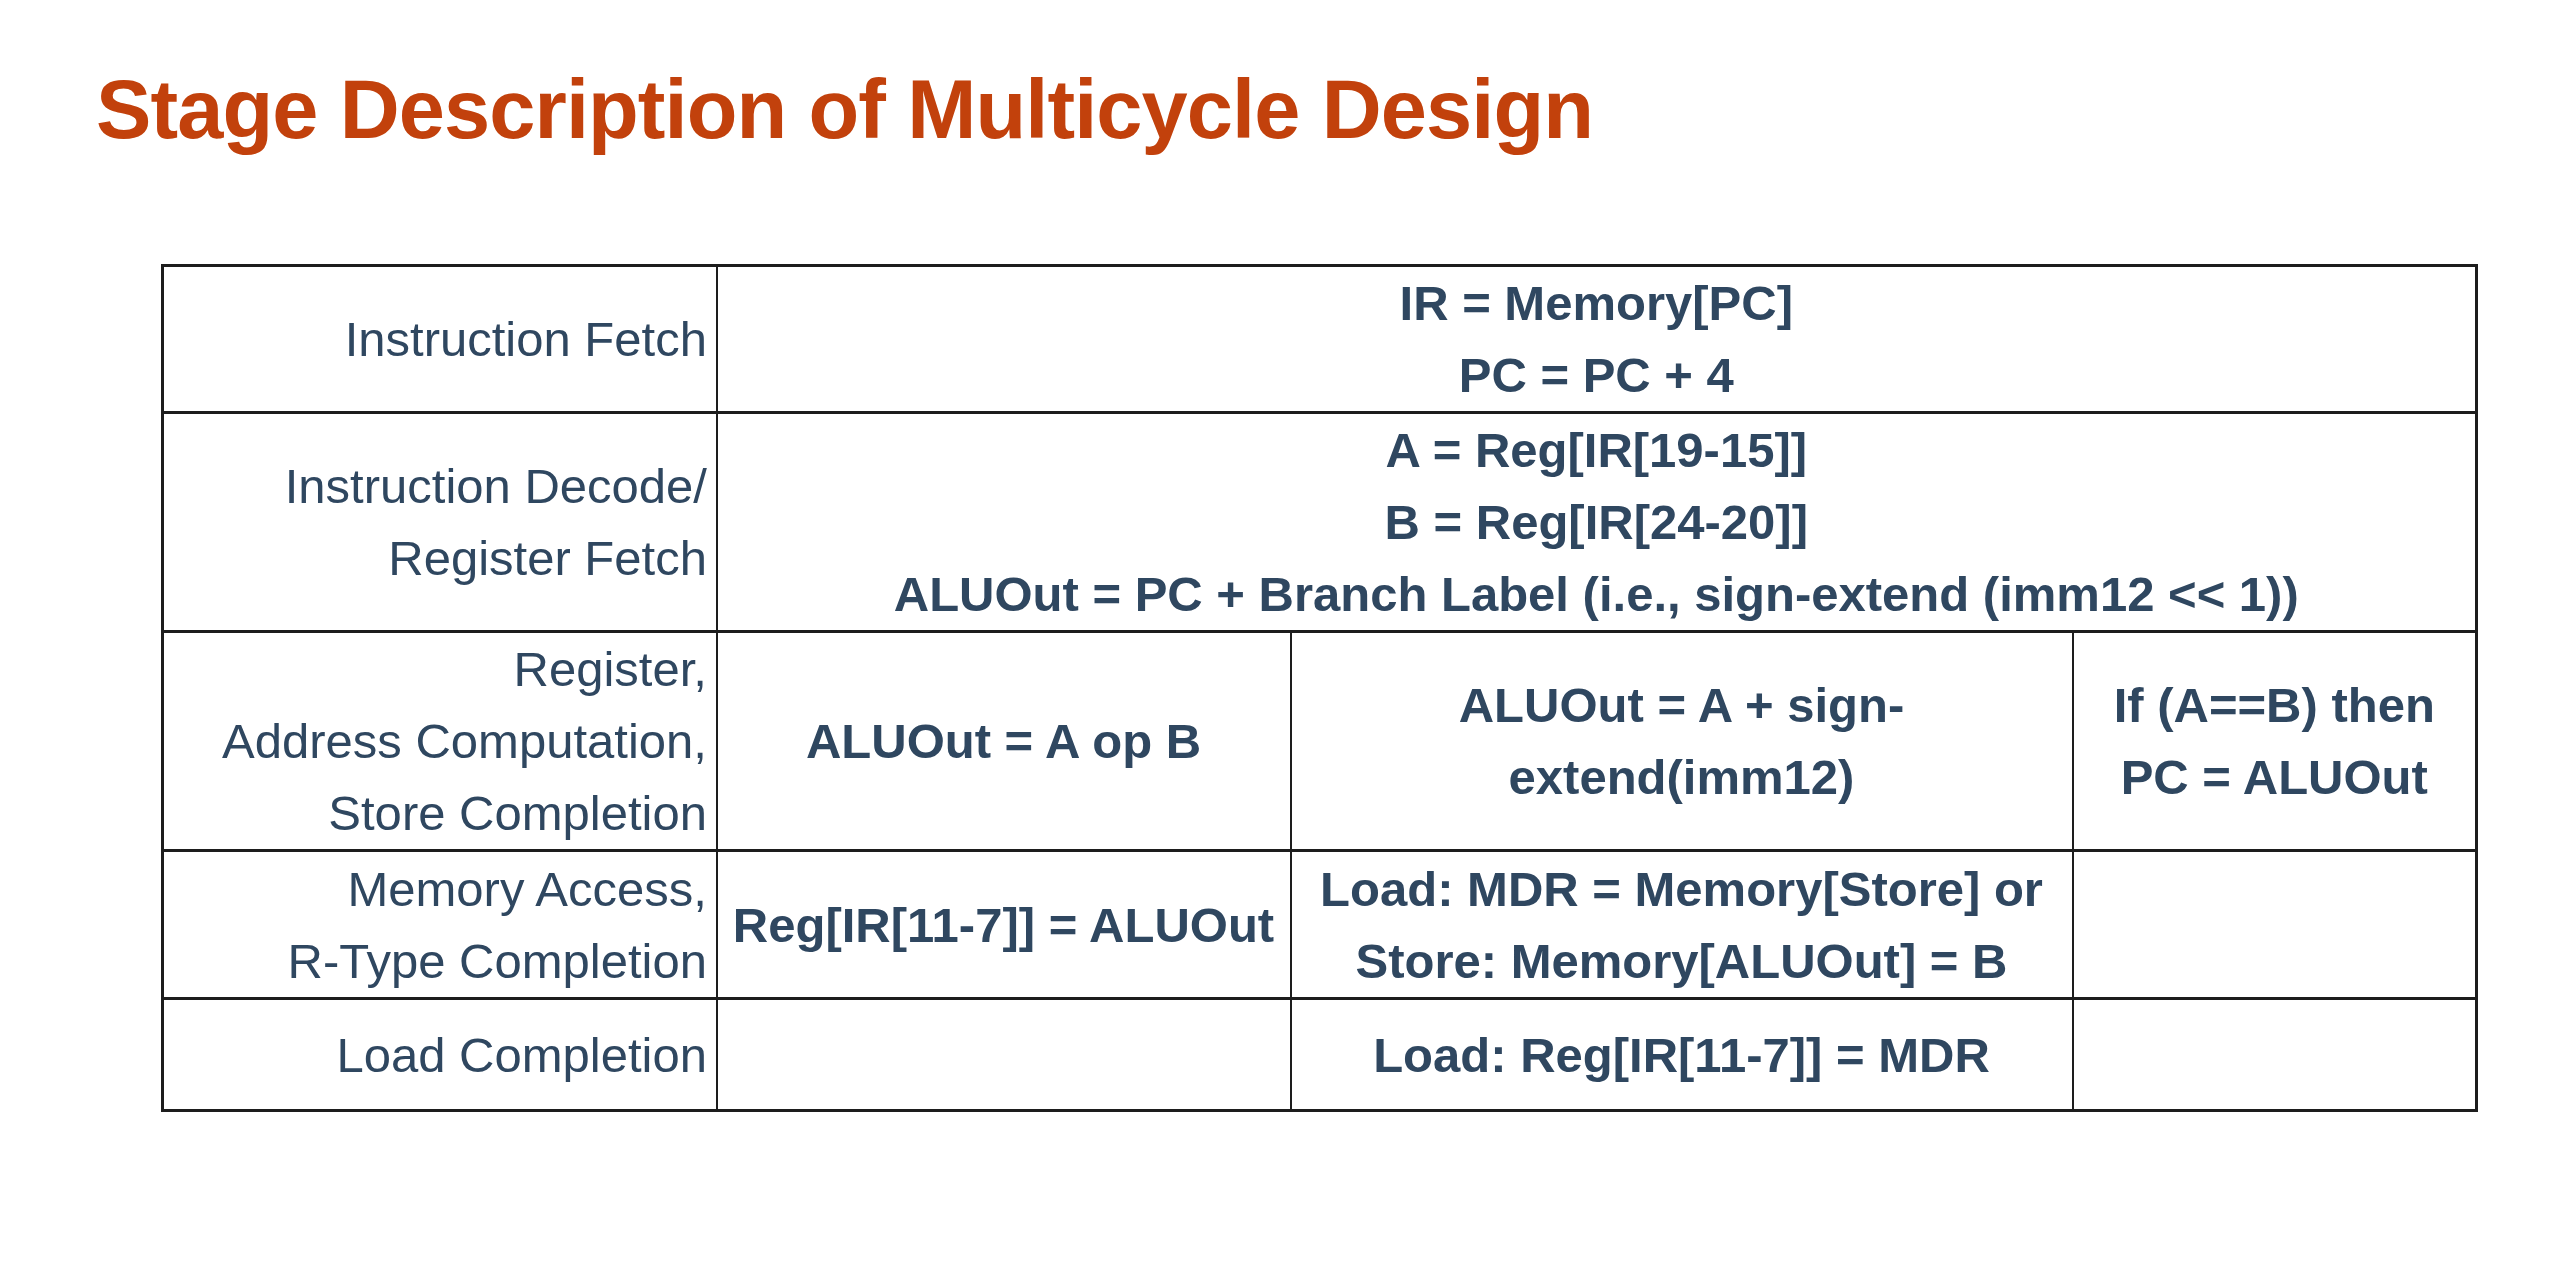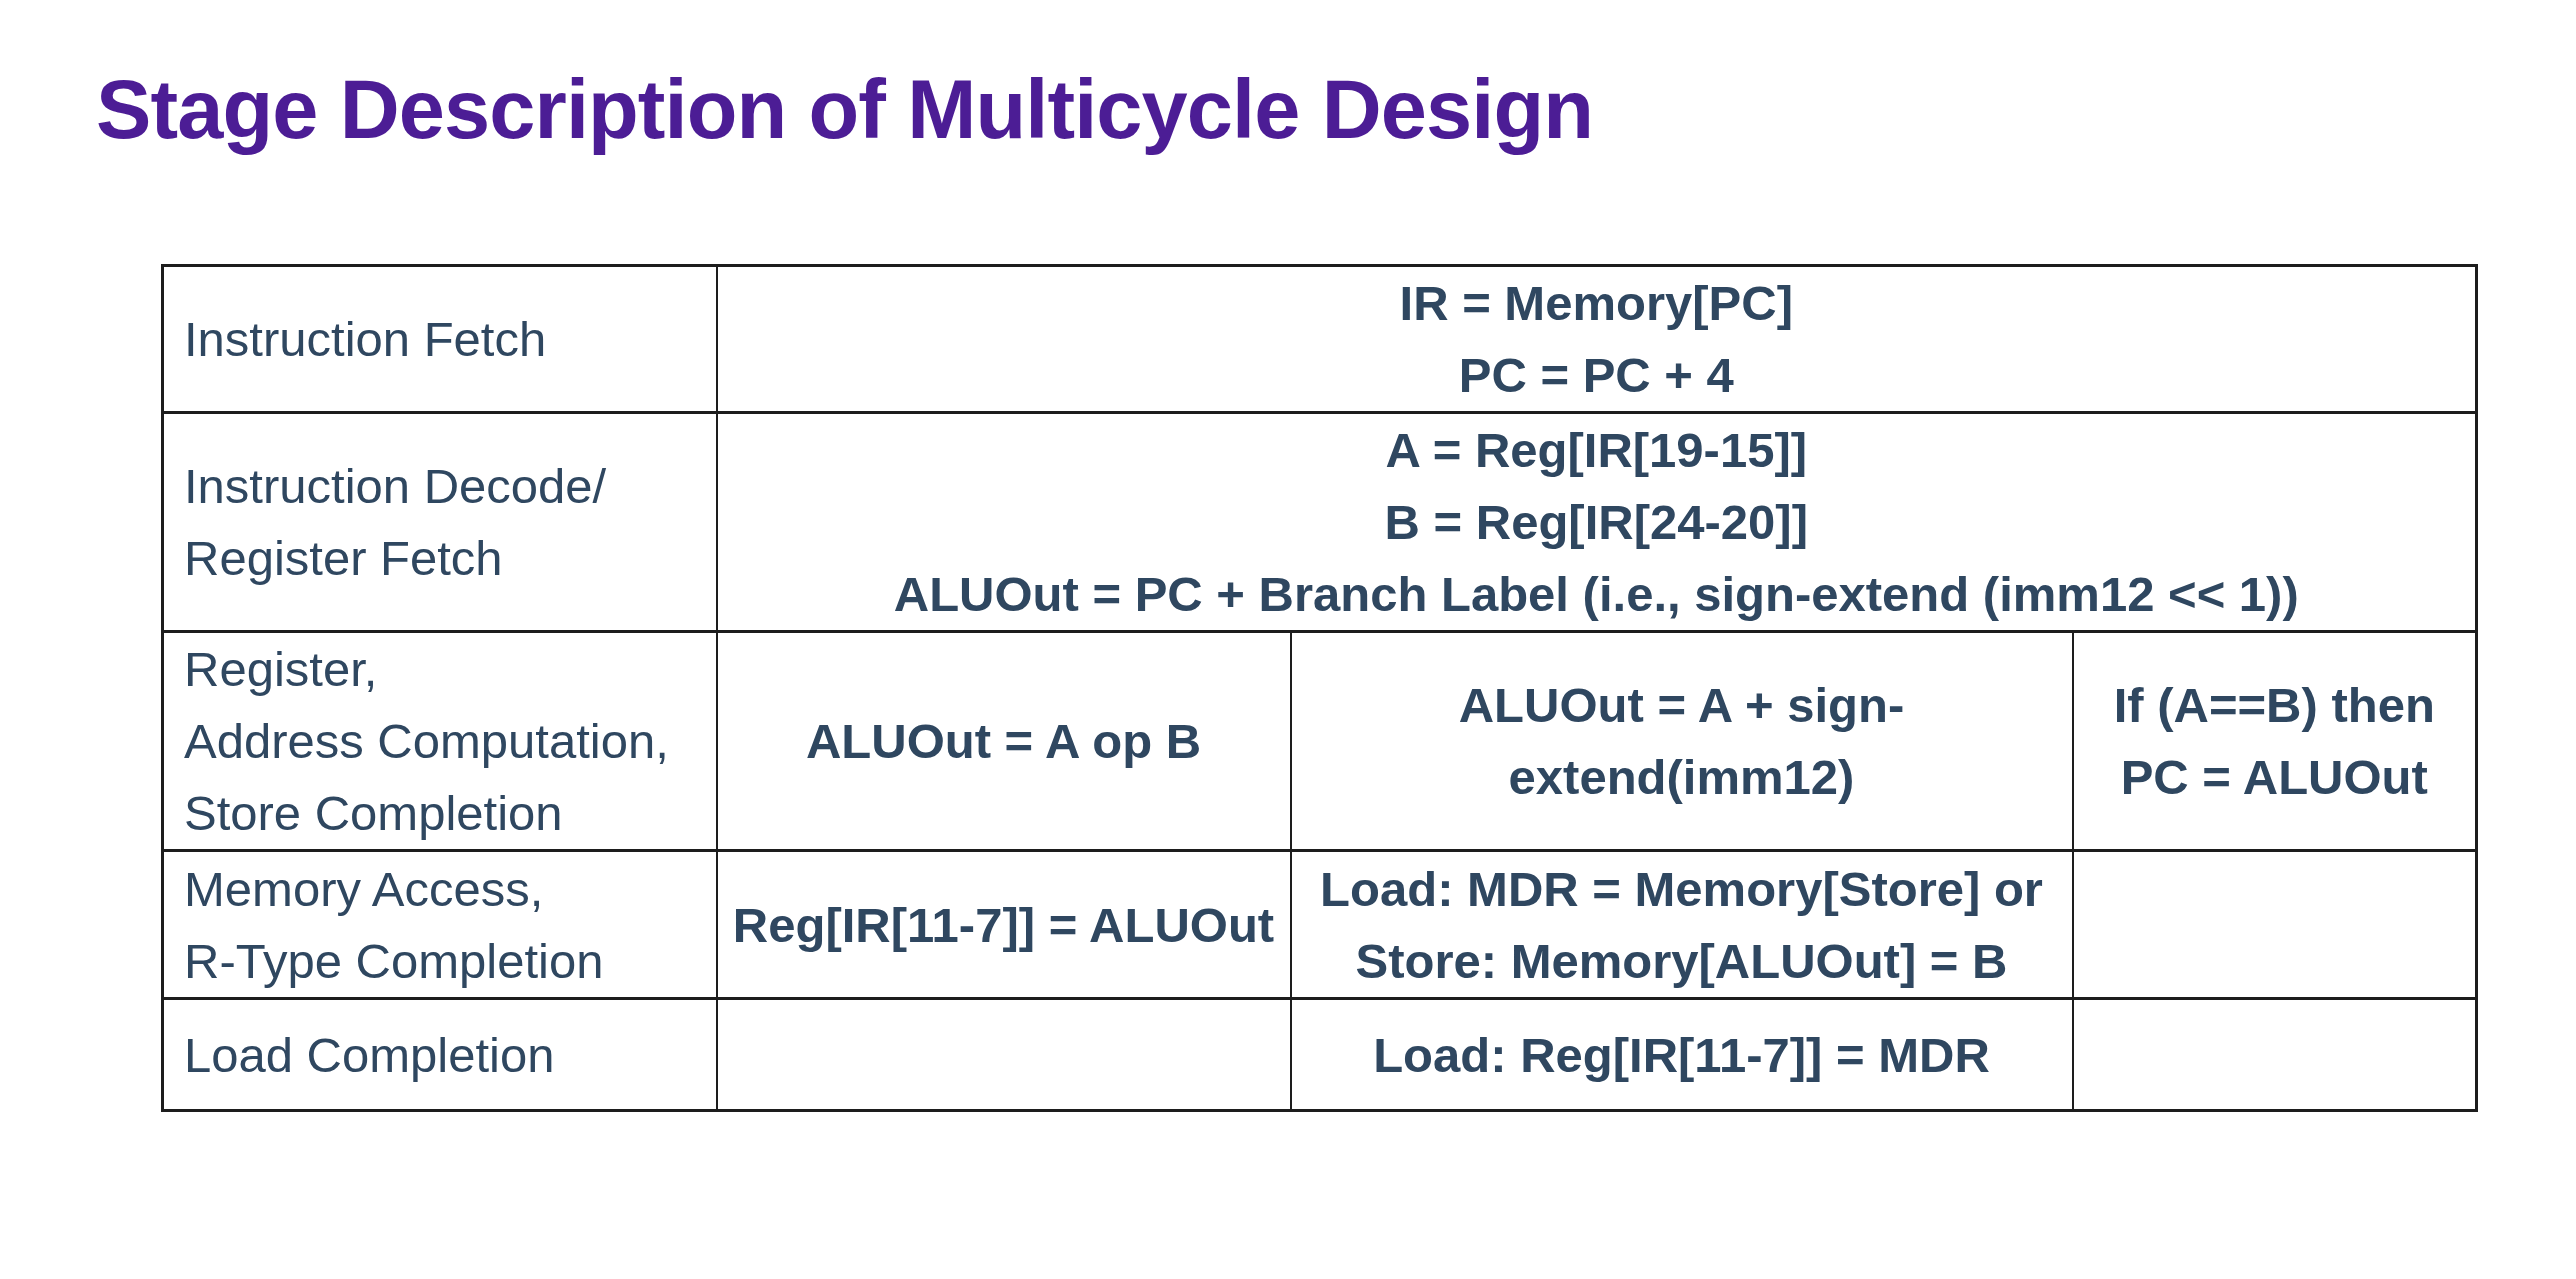--- a/index.html
+++ b/index.html
@@ -14,21 +14,21 @@
     overflow: hidden;
   }
 
   .slide-title {
     position: absolute;
     left: 96px;
     top: 62px;
     font-size: 83px;
     font-weight: 700;
     letter-spacing: -0.9px;
-    color: #4c1d95;
+    color: #c2410c;
     white-space: nowrap;
   }
 
   table.stage-table {
     position: absolute;
     left: 161px;
     top: 264px;
     width: 2313px;
     table-layout: fixed;
     border-collapse: collapse;
@@ -54,21 +54,21 @@
   }
 
   .stage-table td {
     color: #2f4760;
     font-size: 49px;
     line-height: 1.47;
     background: #ffffff;
   }
 
   td.step-cell {
-    text-align: left;
+    text-align: right;
     padding-left: 20px;
     padding-right: 8.6px;
   }
 
   td.action-cell {
     text-align: center;
     padding: 0 13px;
     font-weight: bold;
   }
 

